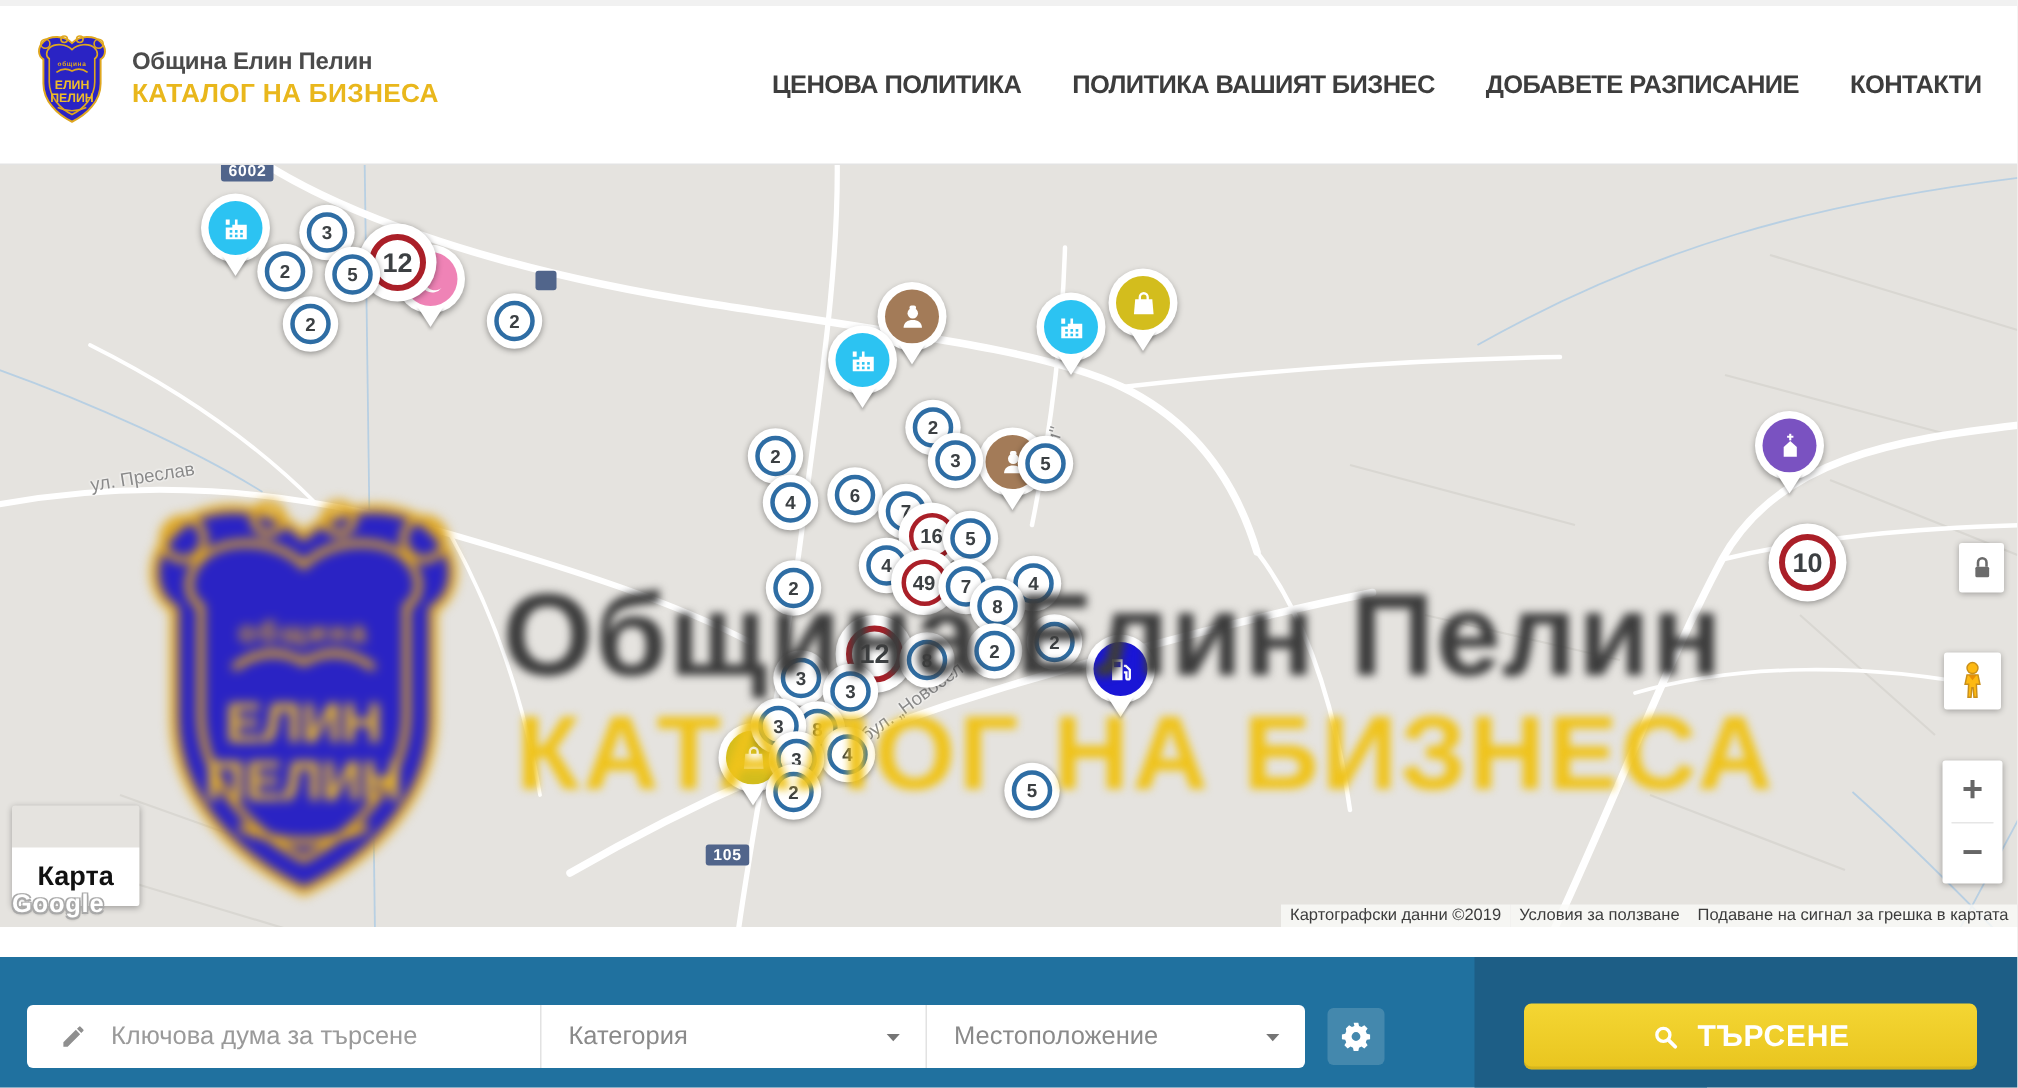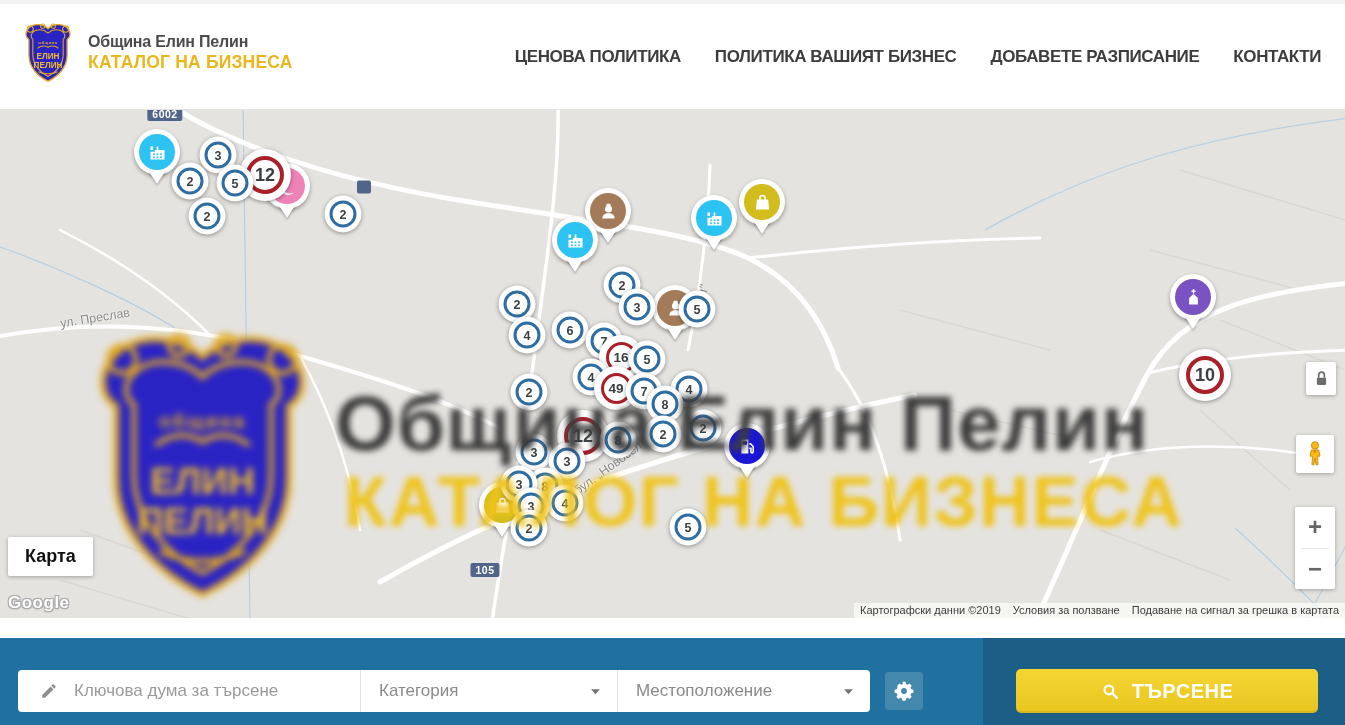--- a/index.html
+++ b/index.html
@@ -43,21 +43,21 @@
   .wm-emblem{left:85px;top:216px;width:235px;height:282px;filter:blur(3.5px);}
   .wm-title{left:335px;top:268px;font-size:78px;font-weight:700;color:#3c3c3c;letter-spacing:1px;
       filter:blur(3px);white-space:nowrap;}
   .wm-subtitle{left:344px;top:352px;font-size:70px;font-weight:700;color:#efc31b;letter-spacing:2px;
       filter:blur(3px);white-space:nowrap;}
   
   .type-control{position:absolute;z-index:5;left:8px;top:427px;display:flex;box-shadow:0 1px 4px rgba(0,0,0,.3);
       border-radius:2px;overflow:hidden;}
   .type-btn{height:39px;display:flex;align-items:center;justify-content:center;background:#fff;cursor:pointer;
       font-size:18px;padding:0 17px;}
-  .type-btn.active{font-weight:700;color:#111;}
+  .type-btn.active{font-weight:700;color:#111;margin-top:28px;}
   .type-btn.inactive{color:#7f7f7f;border-left:1px solid #e8e8e8;}
   .google-logo{position:absolute;z-index:5;left:8px;bottom:5px;font-size:17px;font-weight:700;color:#fff;
       letter-spacing:0.5px;cursor:pointer;
       text-shadow:-1px -1px 0 #a9a9a9,1px -1px 0 #a9a9a9,-1px 1px 0 #a9a9a9,1px 1px 0 #a9a9a9,0 1px 2px rgba(0,0,0,.3);}
   .attribution{position:absolute;z-index:5;right:0;bottom:0;display:flex;height:15px;align-items:center;font-size:11px;color:#3c3c3c;}
   .attribution span{background:rgba(250,250,248,.8);padding:1px 6px 2px;white-space:nowrap;}
   .attribution .lnk{cursor:pointer;}
   .sq-btn{position:absolute;z-index:5;background:#fff;border-radius:2px;box-shadow:0 1px 4px rgba(0,0,0,.3);
       display:flex;align-items:center;justify-content:center;cursor:pointer;}
   .lock-btn{left:1306px;top:252px;width:30px;height:33px;}

